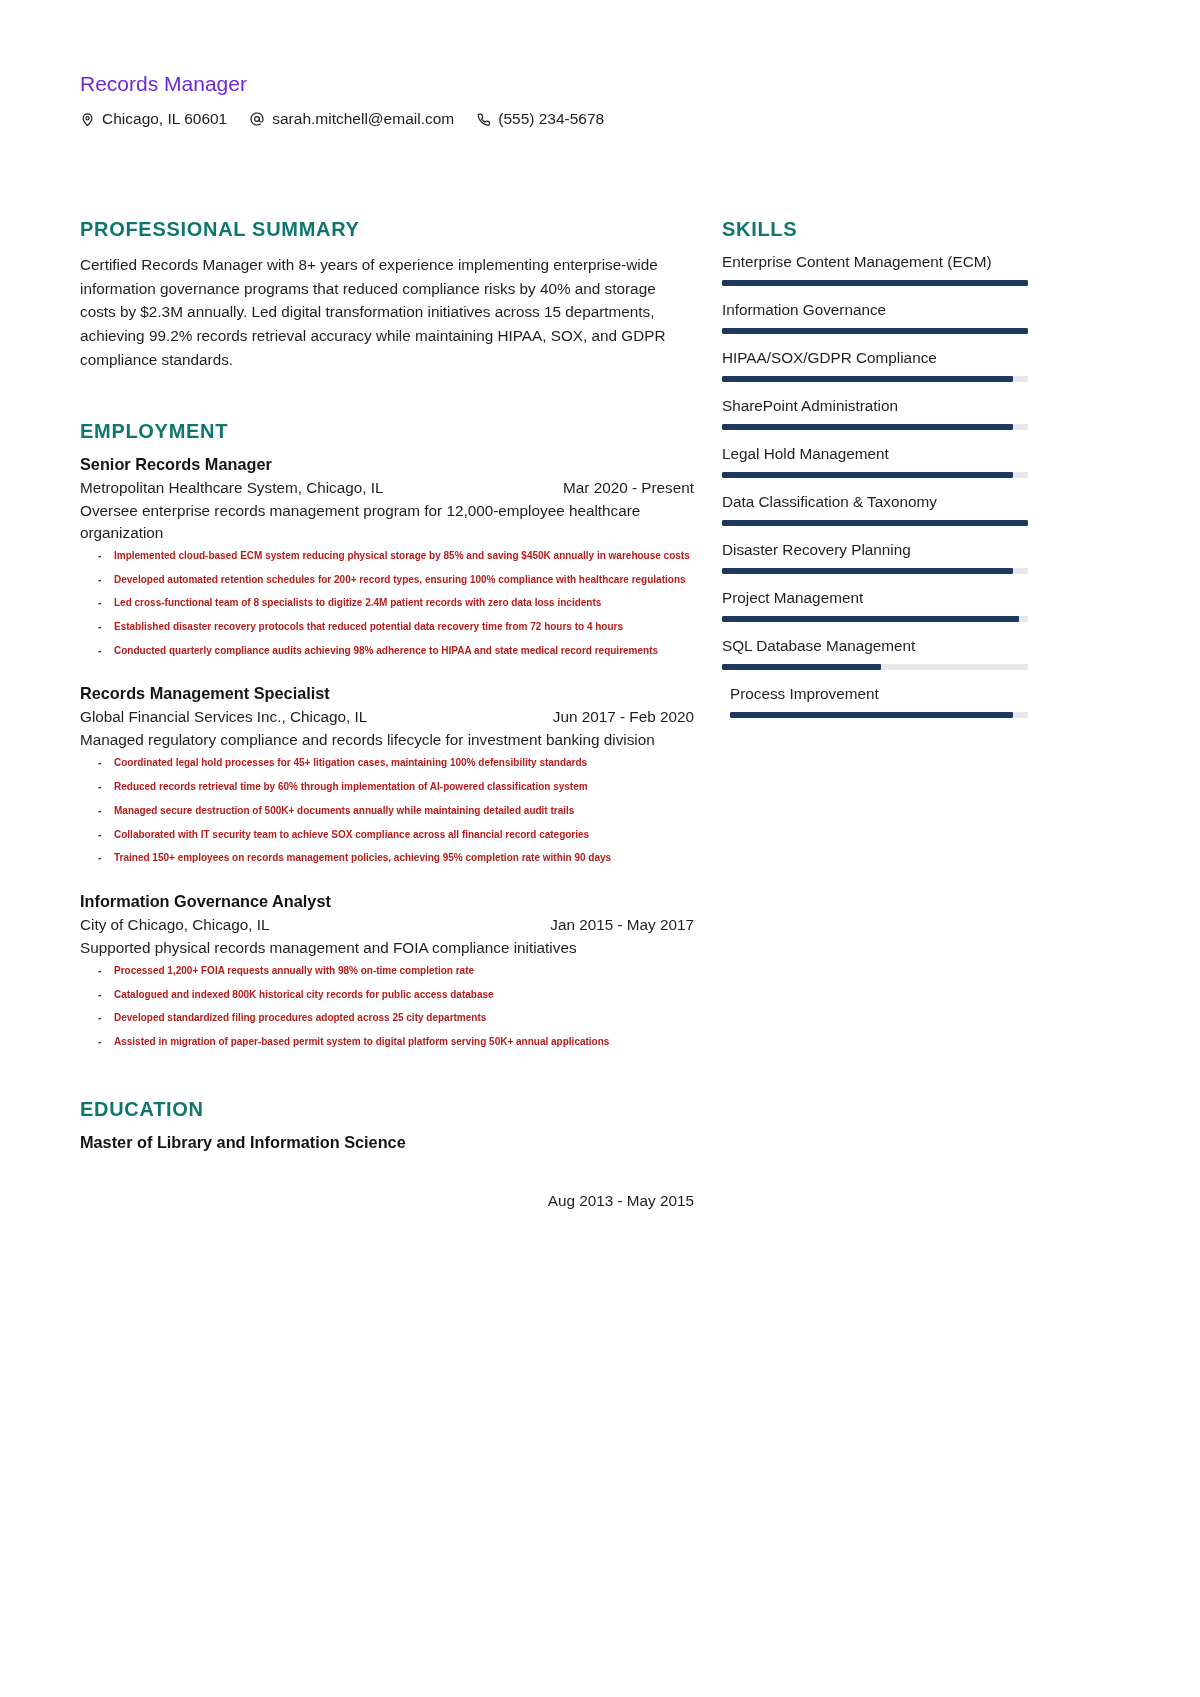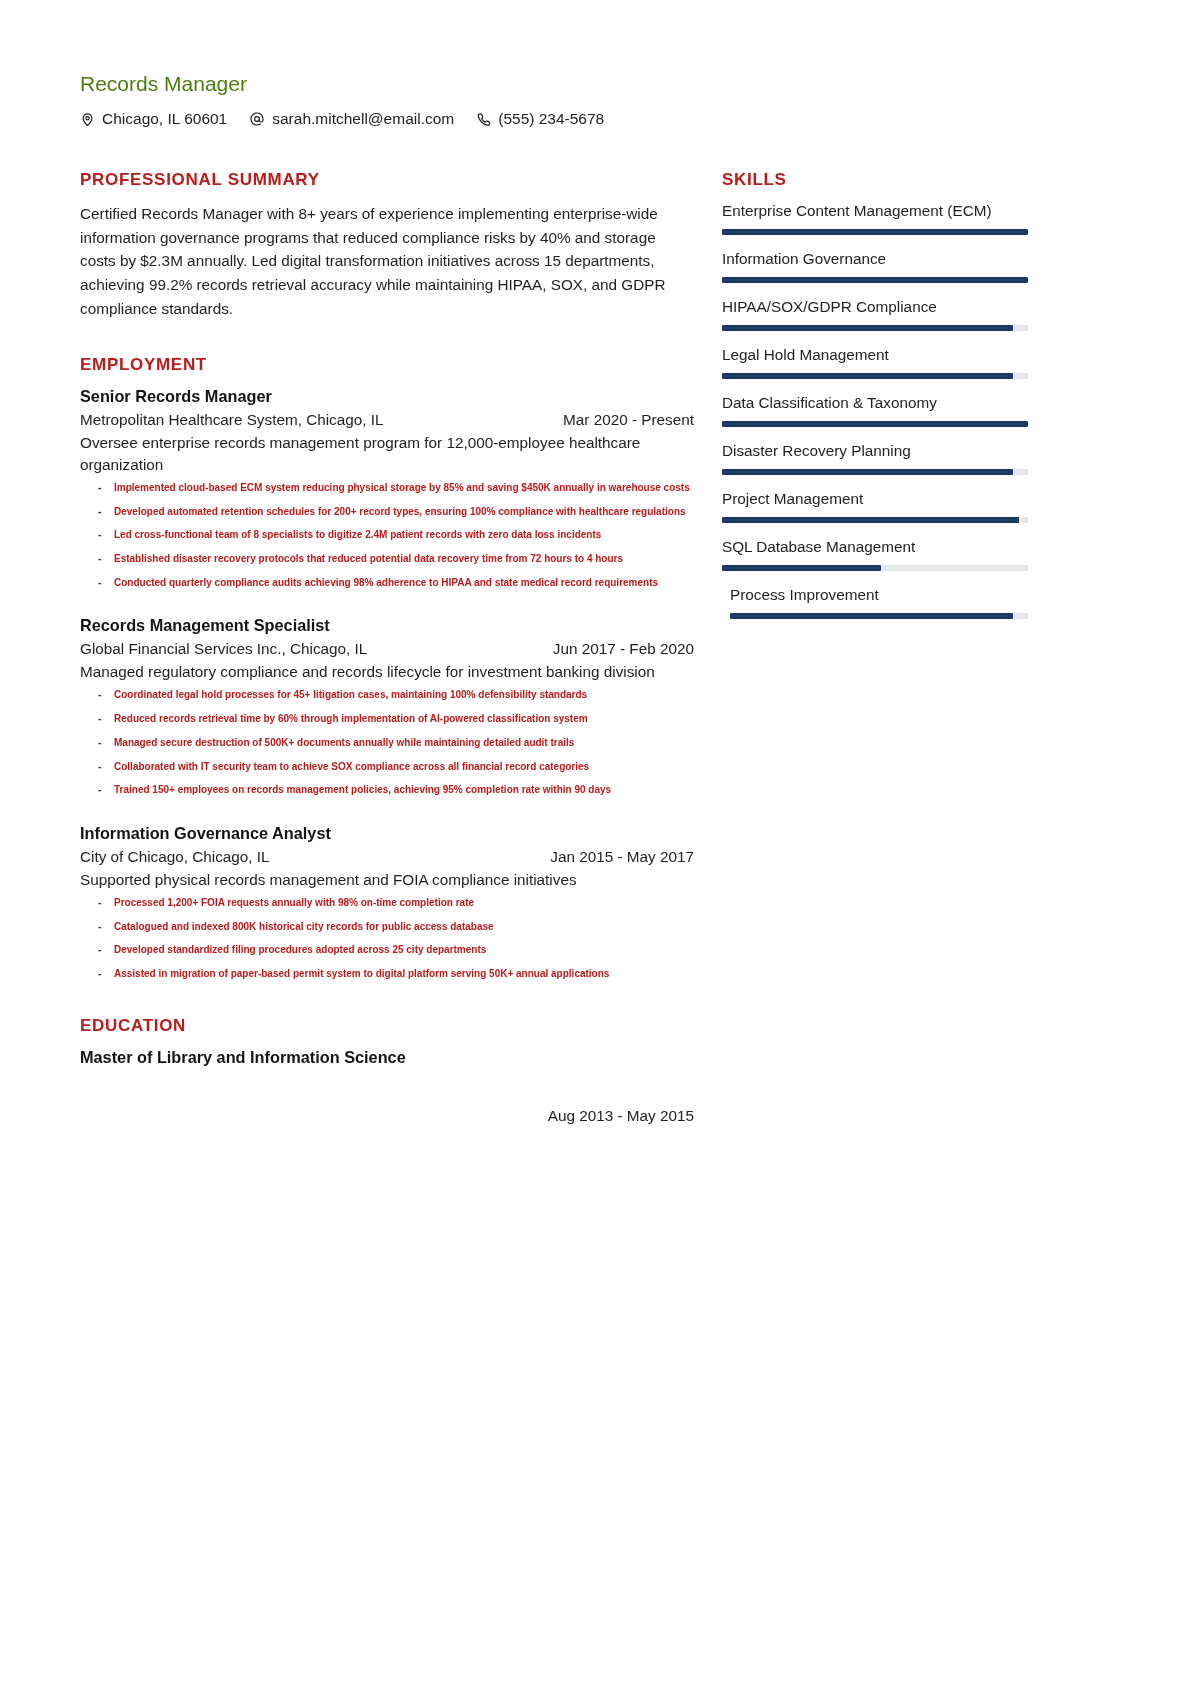--- a/index.html
+++ b/index.html
@@ -24,21 +24,21 @@
     font-size: 47px;
     font-weight: 700;
     letter-spacing: 0.4px;
     line-height: 1.15;
     color: #111111;
     margin-bottom: 8px;
   }
   .title {
     font-size: 21px;
     font-weight: 400;
-    color: #4d7c0f;
+    color: #6d28d9;
     margin-bottom: 14px;
   }
   .contact-row {
     display: flex;
     align-items: center;
     gap: 22px;
     font-size: 15.5px;
     color: #222222;
   }
   .contact-item {
@@ -53,25 +53,26 @@
   .columns {
     display: flex;
     align-items: flex-start;
     margin-top: 42px;
   }
   .col-main { width: 614px; flex: 0 0 614px; }
   .col-side { width: 306px; flex: 0 0 306px; margin-left: 28px; }
 
   
   .section-heading {
-    font-size: 17px;
+    font-size: 20px;
     font-weight: 700;
     letter-spacing: 0.7px;
-    color: #b91c1c;
+    color: #0f766e;
     margin-bottom: 12px;
+    margin-top: 48px;
   }
   .section { margin-bottom: 34px; }
 
   .summary-text {
     font-size: 15.3px;
     line-height: 1.55;
     color: #1f1f1f;
   }
 
   
@@ -292,20 +293,26 @@
           </div>
         </div>
 
         <div class="skill">
           <div class="skill-name">HIPAA/SOX/GDPR Compliance</div>
           <div class="skill-track">
             <div class="skill-fill" style="width: 95%;"></div>
           </div>
         </div>
 
+        <div class="skill">
+          <div class="skill-name">SharePoint Administration</div>
+          <div class="skill-track">
+            <div class="skill-fill" style="width: 95%;"></div>
+          </div>
+        </div>
 
         <div class="skill">
           <div class="skill-name">Legal Hold Management</div>
           <div class="skill-track">
             <div class="skill-fill" style="width: 95%;"></div>
           </div>
         </div>
 
         <div class="skill">
           <div class="skill-name">Data Classification &amp; Taxonomy</div>

